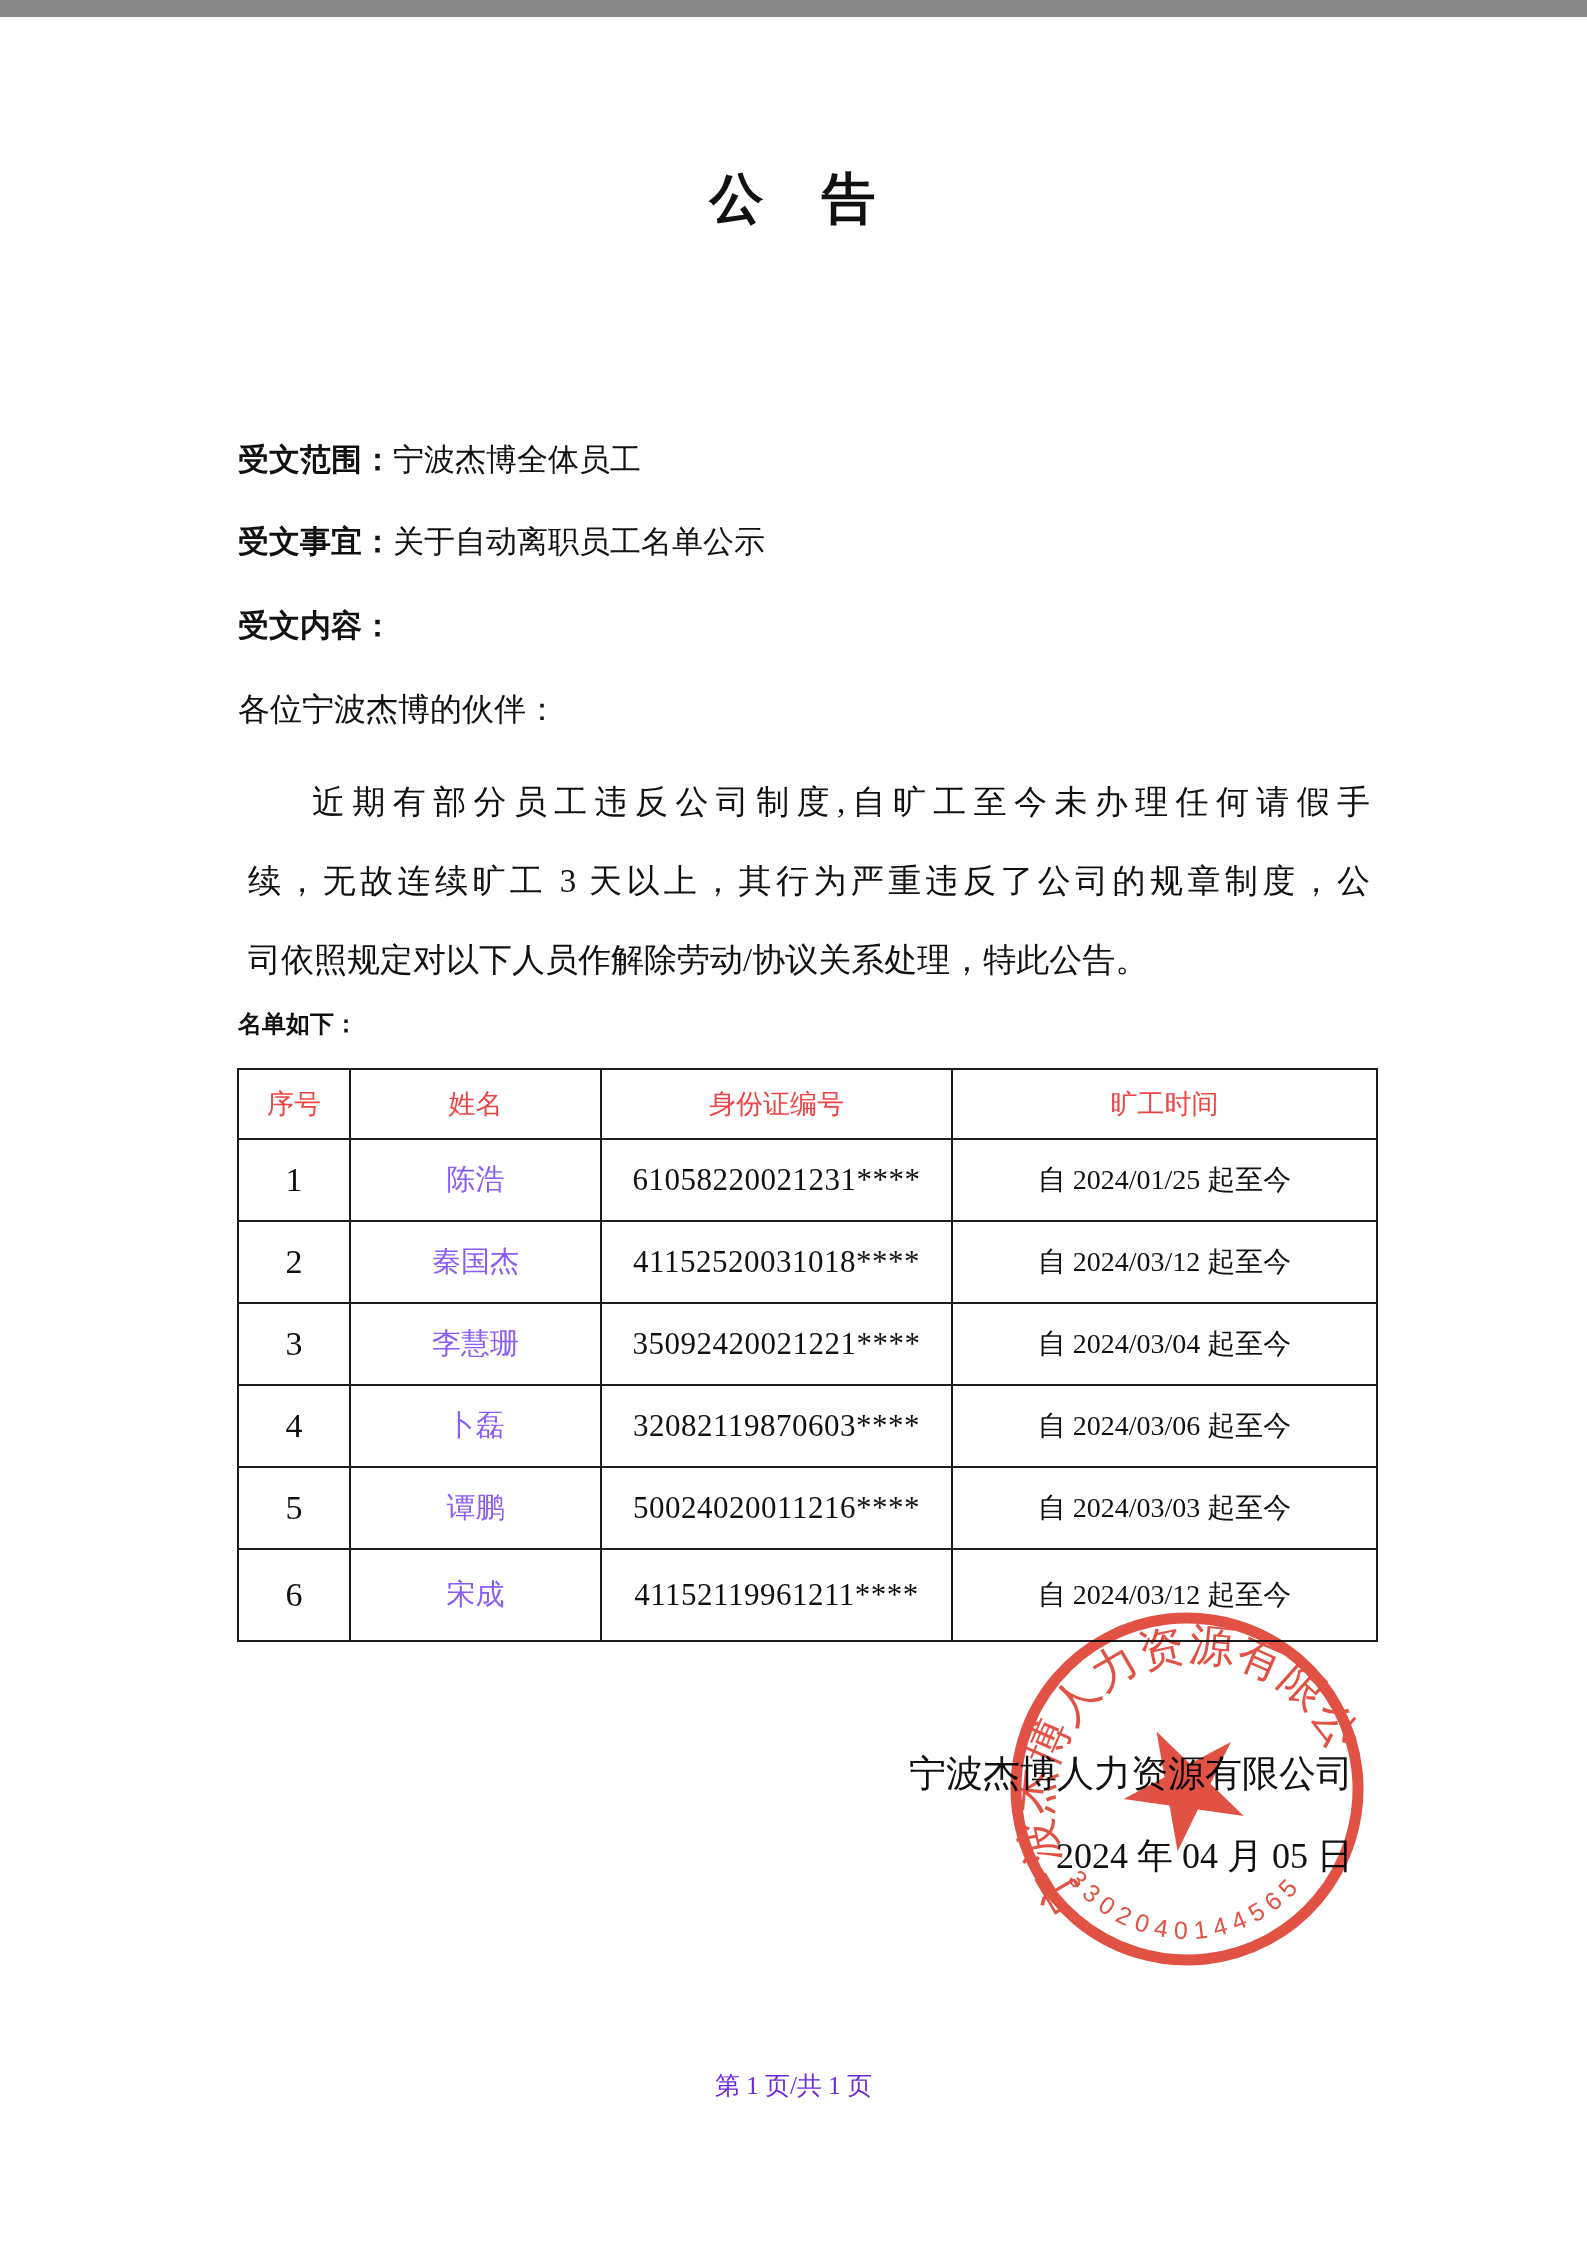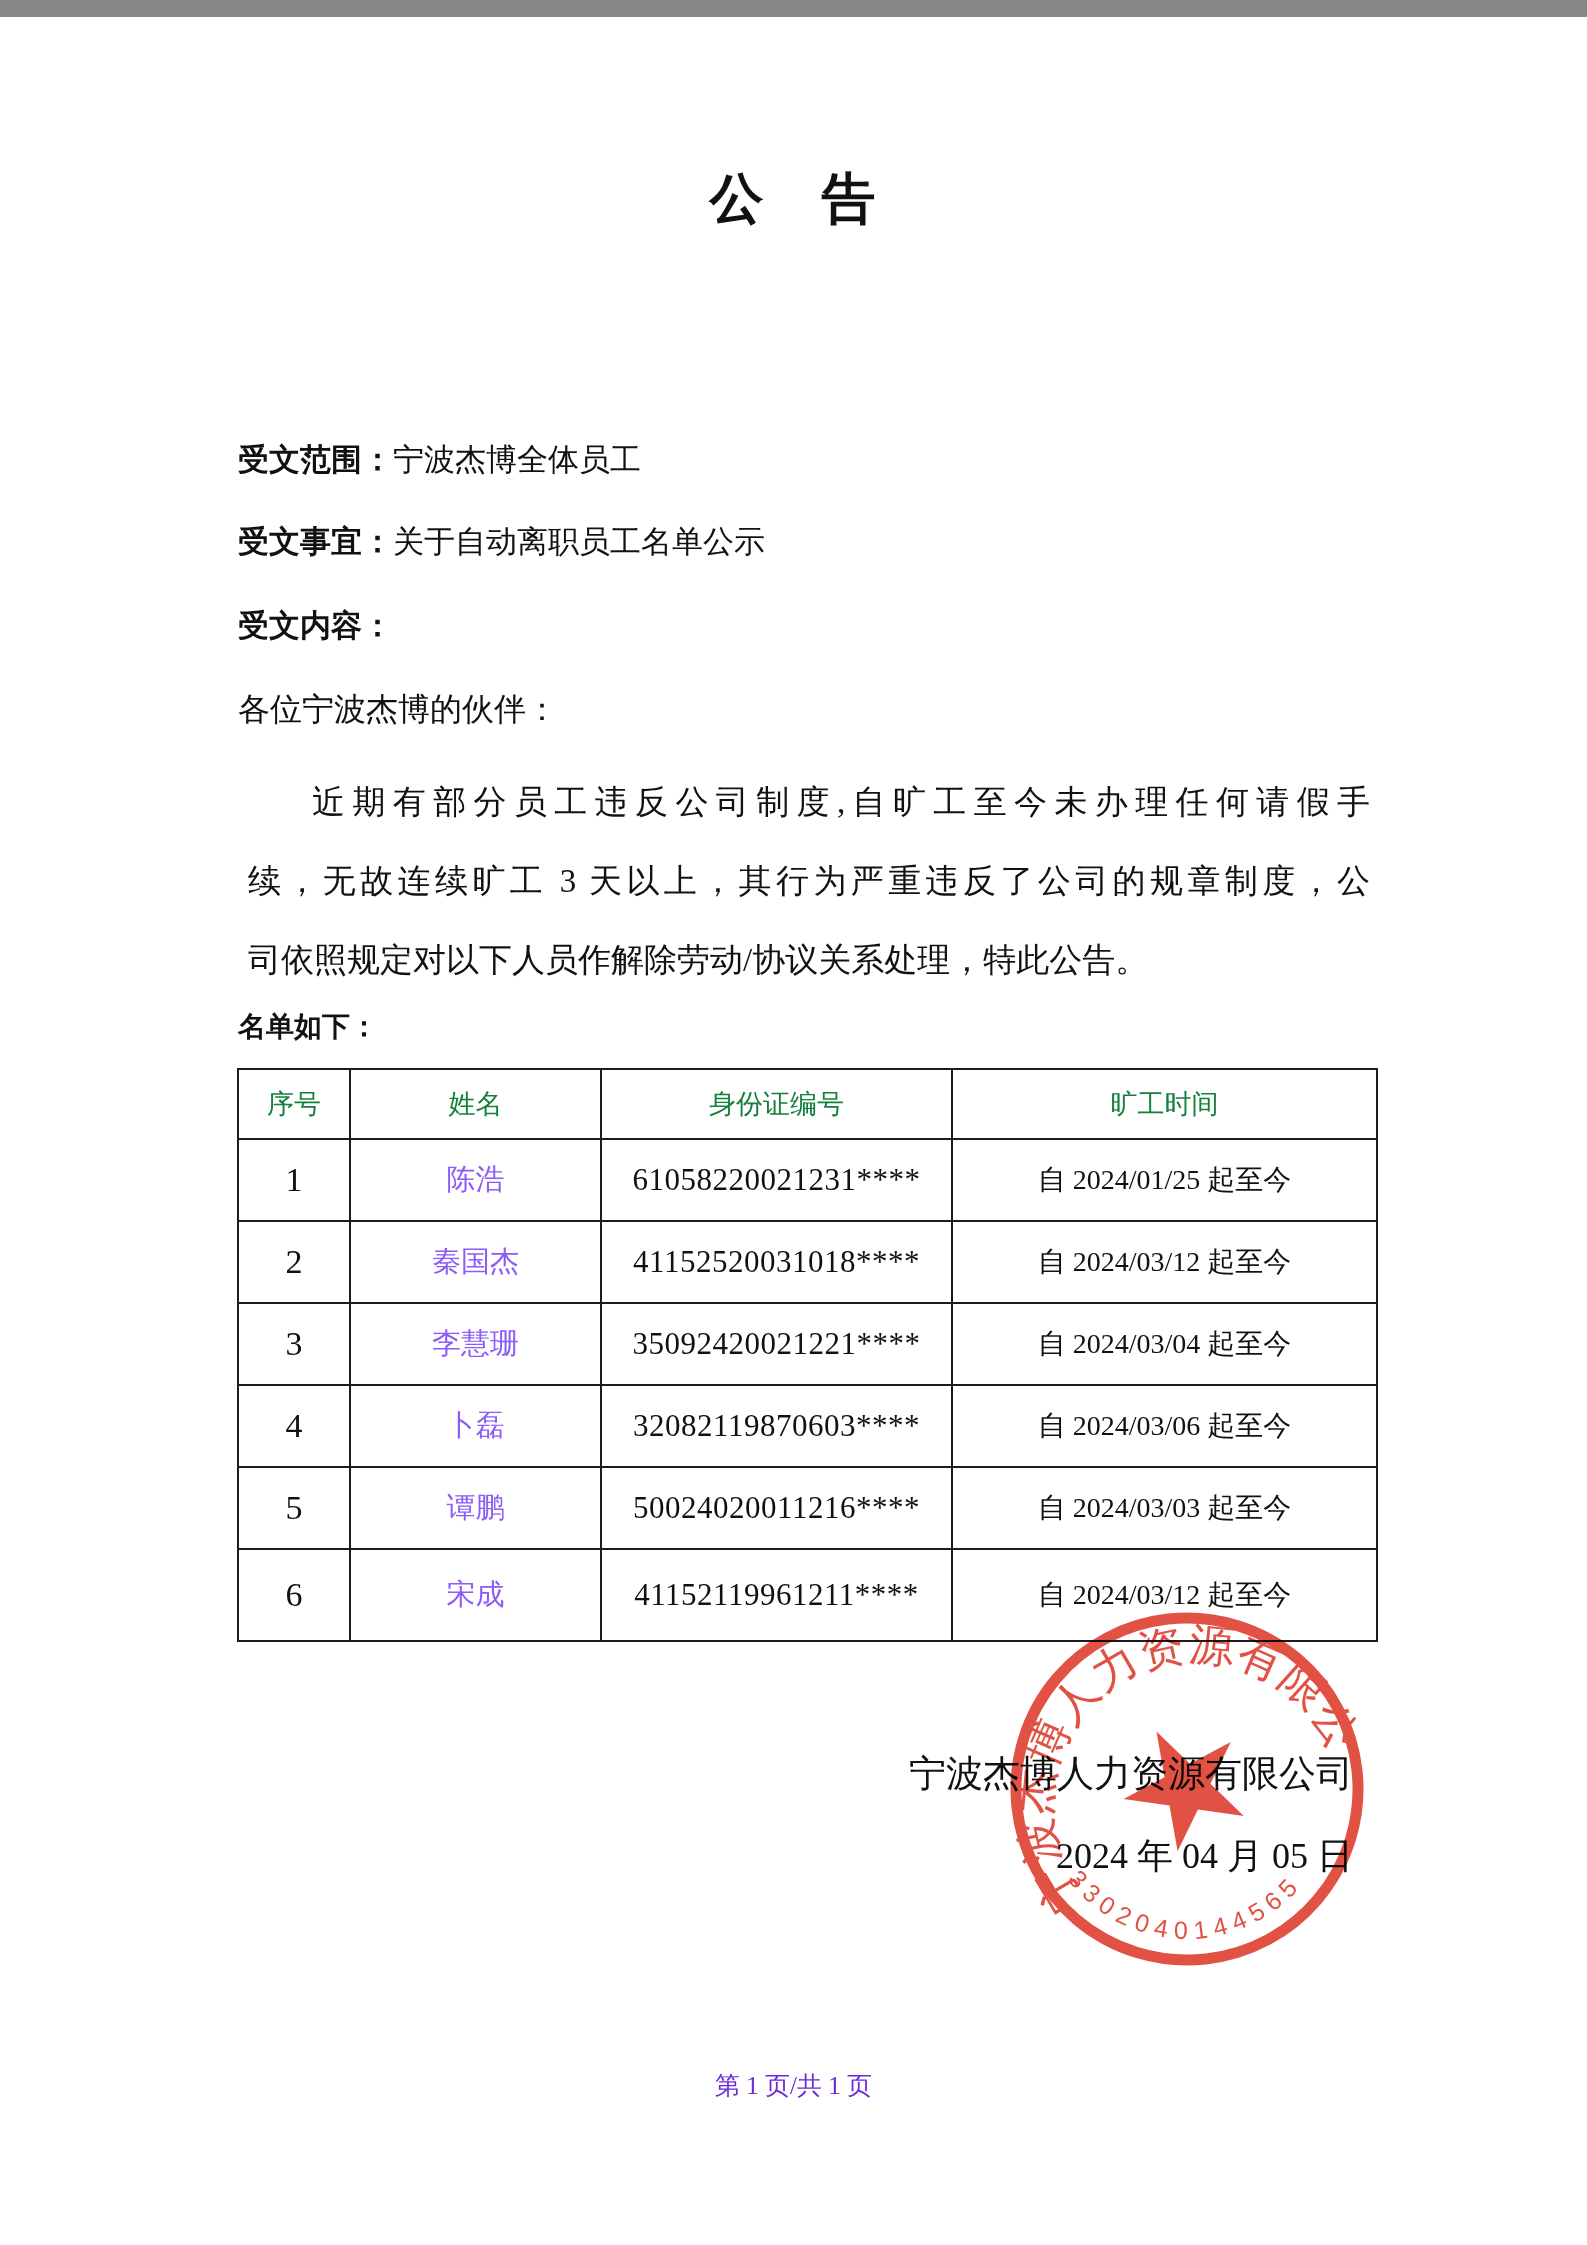--- a/index.html
+++ b/index.html
@@ -29,39 +29,39 @@
     font-size:33px; color:#2e2e2e; letter-spacing:0.5px;
   }
   .salutation { position:absolute; left:238px; top:671px; font-size:32px; }
   .body-block {
     position:absolute; left:248px; top:746px; width:1122px;
     font-size:33px; line-height:79px;
   }
   .body-line { text-align:justify; text-align-last:justify; text-justify:inter-character; }
   .body-line.last { text-align:left; text-align-last:left; }
   .body-line.indent { text-indent:64px; }
-  .list-heading { position:absolute; left:238px; top:991px; font-size:28px; font-weight:bold;text-align:right; }
+  .list-heading { position:absolute; left:238px; top:991px; font-size:24px; font-weight:bold;text-align:right; }
   table.roster {
     position:absolute; left:237px; top:1051px;
     border-collapse:collapse; table-layout:fixed;
     width:1139px;
   }
   table.roster td, table.roster th {
     border:2px solid #1c1c1c;
     text-align:center; vertical-align:middle;
     font-weight:normal; padding:0;
   }
   table.roster tr.hdr { height:70px; }
   table.roster tr.row { height:82px; }
   table.roster tr.row-last { height:92px; }
   .c-idx { width:112px; }
   .c-name { width:251px; }
   .c-id { width:351px; }
   .c-time { width:425px; }
-  th.hcell { font-size:27px; color:#15803d; }
+  th.hcell { font-size:27px; color:#ef4444; }
   td.idx { font-size:34px; }
   td.name { font-family:Liberation Mono, monospace; font-size:29px; color:#8b5cf6; }
   td.idnum { font-size:31px; letter-spacing:0.5px; }
   td.time { font-size:28px; }
   td.time-top { vertical-align:top; padding-top:8px; }
   .sig-company {
     position:absolute; right:234px; top:1732px;
     font-size:37px; white-space:nowrap; z-index:2;
   }
   .sig-date {

